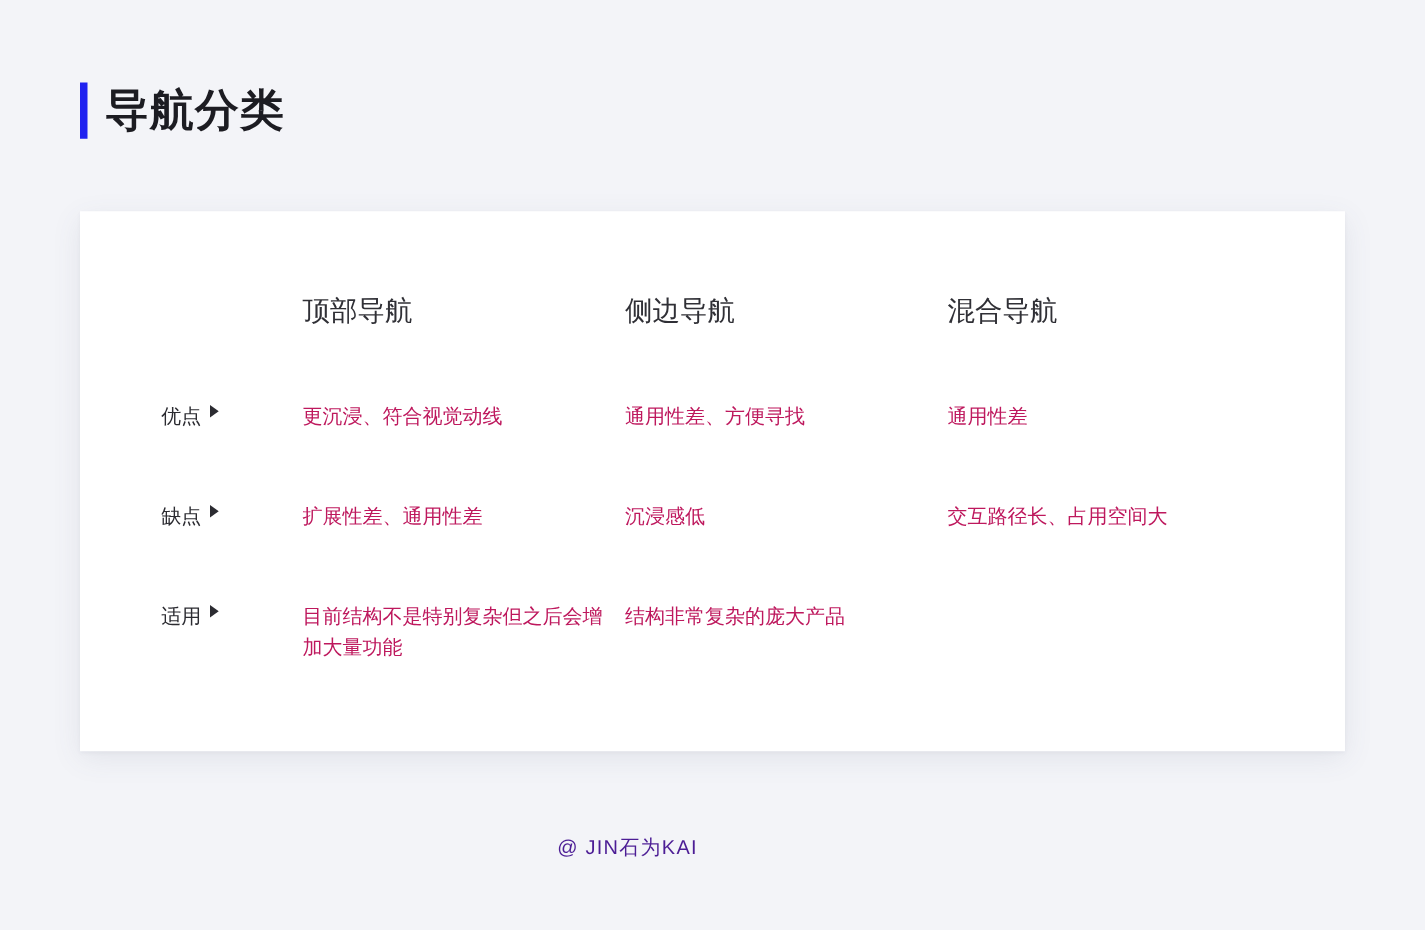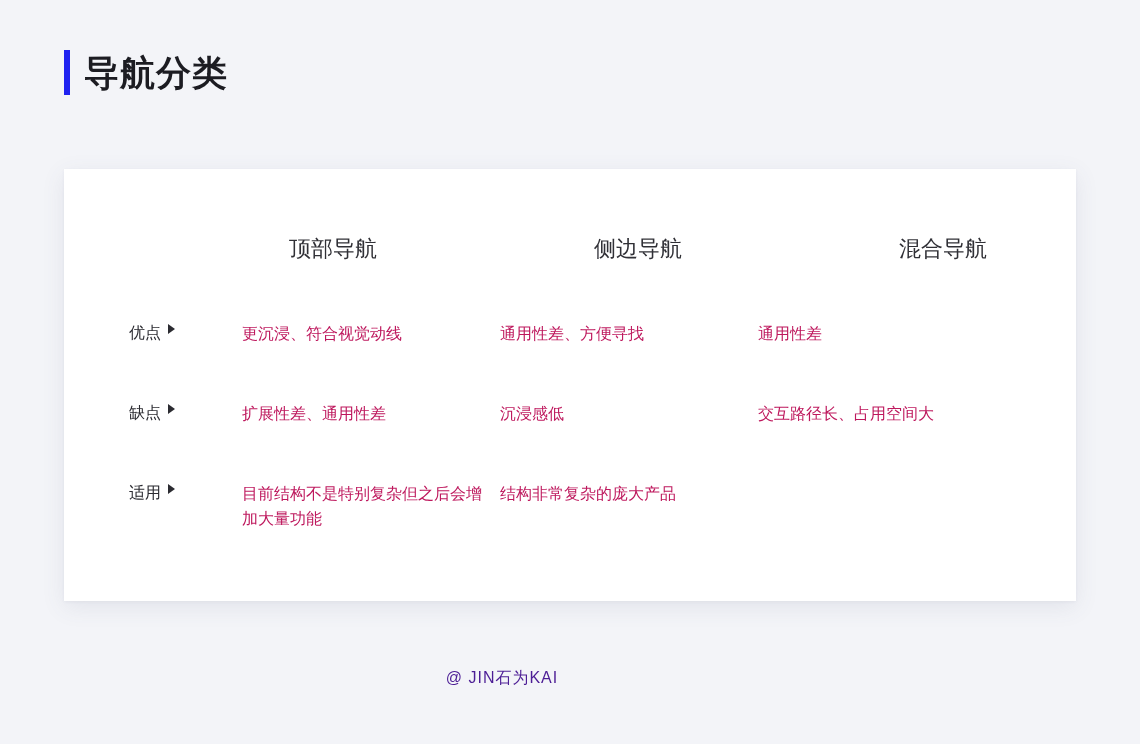--- a/index.html
+++ b/index.html
@@ -12,21 +12,21 @@
     background: #f3f4f8;
     font-family: "Liberation Sans", "DejaVu Sans", sans-serif;
     overflow: hidden;
     position: relative;
   }
 
   
   .page-header {
     position: absolute;
     left: 64px;
-    top: 46px;
+    top: 62px;
     display: flex;
     align-items: center;
     height: 52px;
   }
   .accent-bar {
     width: 6px;
     height: 45px;
     background: #1f22f0;
     flex: 0 0 auto;
   }
@@ -56,21 +56,20 @@
     display: flex;
     align-items: flex-start;
   }
 
   
   .header-row {
     position: absolute;
     left: 0;
     top: 66px;
     width: 100%;
-    gap: 47px;
   }
   .col-label {
     flex: 0 0 178px;
     padding-left: 65px;
     box-sizing: border-box;
   }
   .col {
     flex: 0 0 258px;
     box-sizing: border-box;
     padding-right: 16px;

